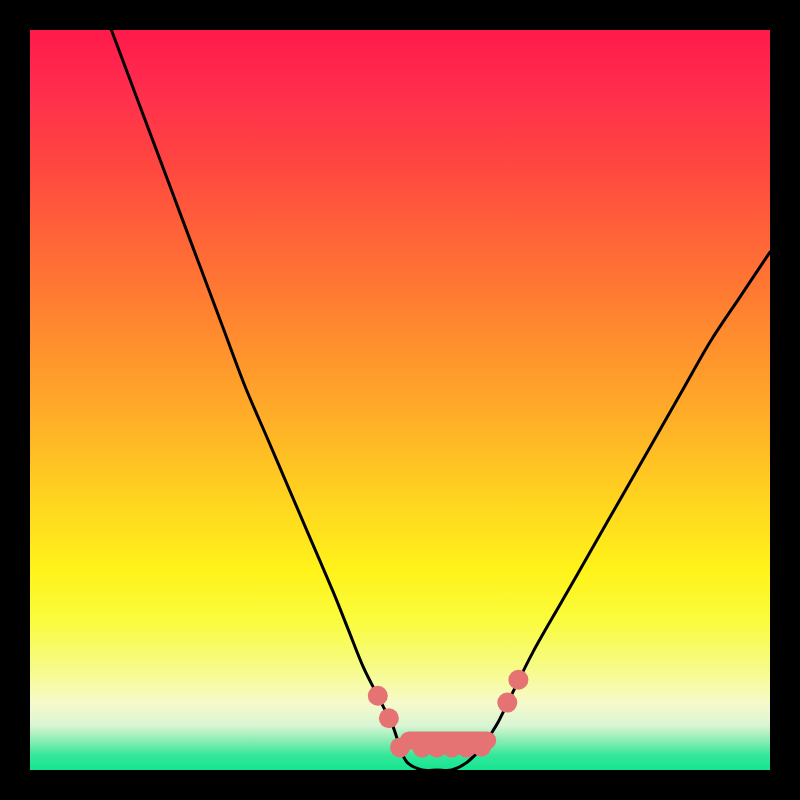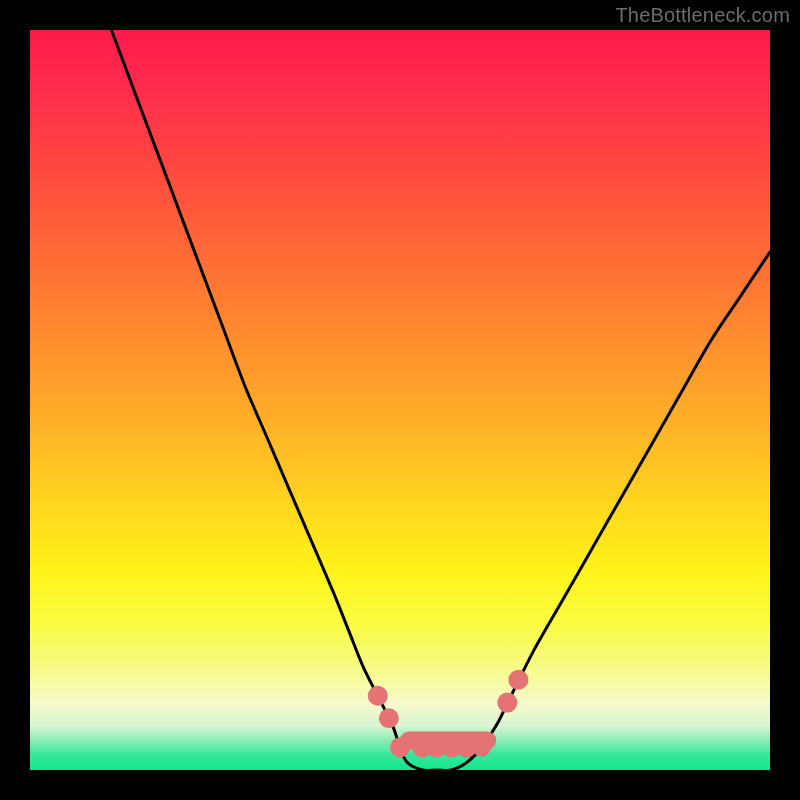--- a/index.html
+++ b/index.html
@@ -60,21 +60,20 @@
     color: #6c6c6c;
     font-size: 20px;
     letter-spacing: 0.2px;
     user-select: none;
   }
 </style>
 </head>
 <body>
 
 <div class="frame">
-  <div class="watermark">TheBottleneck.com</div>
 
   <div class="plot">
     <div class="heat"></div>
     <svg class="curve" width="740" height="740" viewBox="0 0 740 740" preserveAspectRatio="none">
       <g id="curve-layer">
           <path d="M 81.4 0 C 85.10000000000001 9.866666666666655, 96.2 39.4666666666666, 103.60000000000001 59.19999999999993 C 111.00000000000001 78.93333333333327, 118.4 98.66666666666663, 125.80000000000001 118.39999999999998 C 133.20000000000002 138.13333333333333, 140.6 157.8666666666667, 148 177.60000000000002 C 155.4 197.33333333333334, 162.8 217.06666666666663, 170.20000000000002 236.79999999999995 C 177.60000000000002 256.5333333333333, 185 276.26666666666665, 192.4 296 C 199.8 315.73333333333335, 207.2 336.7, 214.6 355.2 C 222 373.7, 229.4 389.73333333333335, 236.8 407 C 244.20000000000002 424.26666666666665, 251.6 441.53333333333336, 259 458.8 C 266.4 476.06666666666666, 273.8 493.33333333333337, 281.2 510.6 C 288.59999999999997 527.8666666666667, 297.2333333333333 547.6, 303.4 562.4 C 309.56666666666666 577.1999999999999, 313.26666666666665 587.0666666666666, 318.2 599.4 C 323.1333333333333 611.7333333333333, 328.06666666666666 625.3, 333 636.4 C 337.93333333333334 647.5, 342.8666666666666 656.1333333333333, 347.79999999999995 666 C 352.7333333333333 675.8666666666667, 358.9 686.9666666666667, 362.59999999999997 695.6 C 366.29999999999995 704.2333333333333, 367.5333333333333 711.6333333333333, 370 717.8 C 372.4666666666667 723.9666666666666, 373.70000000000005 728.9, 377.40000000000003 732.6 C 381.1 736.3000000000001, 387.2666666666667 738.7666666666667, 392.20000000000005 740 C 397.1333333333334 741.2333333333333, 402.0666666666667 740, 407.00000000000006 740 C 411.9333333333334 740, 416.8666666666666 741.2333333333333, 421.79999999999995 740 C 426.7333333333333 738.7666666666667, 431.66666666666663 736.3000000000001, 436.59999999999997 732.6 C 441.5333333333333 728.9, 446.46666666666664 723.9666666666666, 451.4 717.8 C 456.3333333333333 711.6333333333333, 461.26666666666665 704.2333333333333, 466.2 695.6 C 471.1333333333333 686.9666666666667, 474.8333333333333 678.3333333333334, 481 666 C 487.1666666666667 653.6666666666666, 494.5666666666667 637.6333333333333, 503.20000000000005 621.6 C 511.83333333333337 605.5666666666667, 522.9333333333333 587.0666666666666, 532.8 569.8 C 542.6666666666666 552.5333333333333, 552.5333333333333 535.2666666666667, 562.4 518 C 572.2666666666667 500.73333333333335, 582.1333333333333 483.46666666666664, 592 466.2 C 601.8666666666667 448.93333333333334, 611.7333333333333 431.66666666666663, 621.6 414.4 C 631.4666666666667 397.1333333333333, 641.3333333333334 379.8666666666666, 651.2 362.59999999999997 C 661.0666666666667 345.3333333333333, 670.9333333333334 326.83333333333337, 680.8000000000001 310.8 C 690.6666666666667 294.76666666666665, 700.5333333333333 281.2, 710.4 266.4 C 720.2666666666667 251.59999999999997, 735.0666666666666 229.4, 740 222" fill="none" stroke="#000" stroke-width="3" stroke-linecap="round"></path>
         </g>
       <g id="marker-layer">
           <rect x="370" y="701.4" width="96.19999999999999" height="18" rx="9" fill="#e57373"></rect>
           <circle cx="347.79999999999995" cy="665.7138061523438" r="10" fill="#e57373"></circle>

